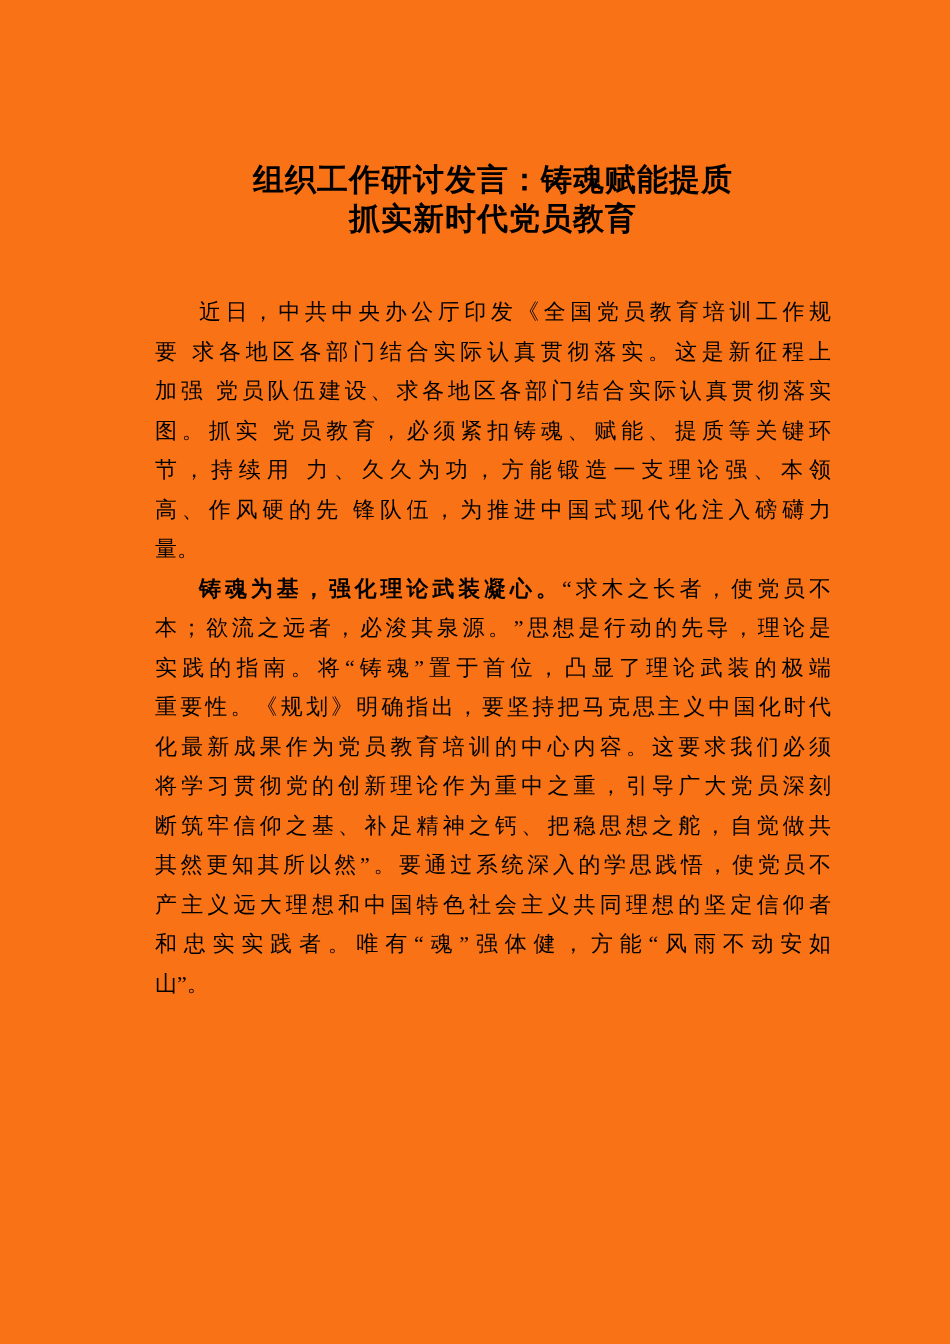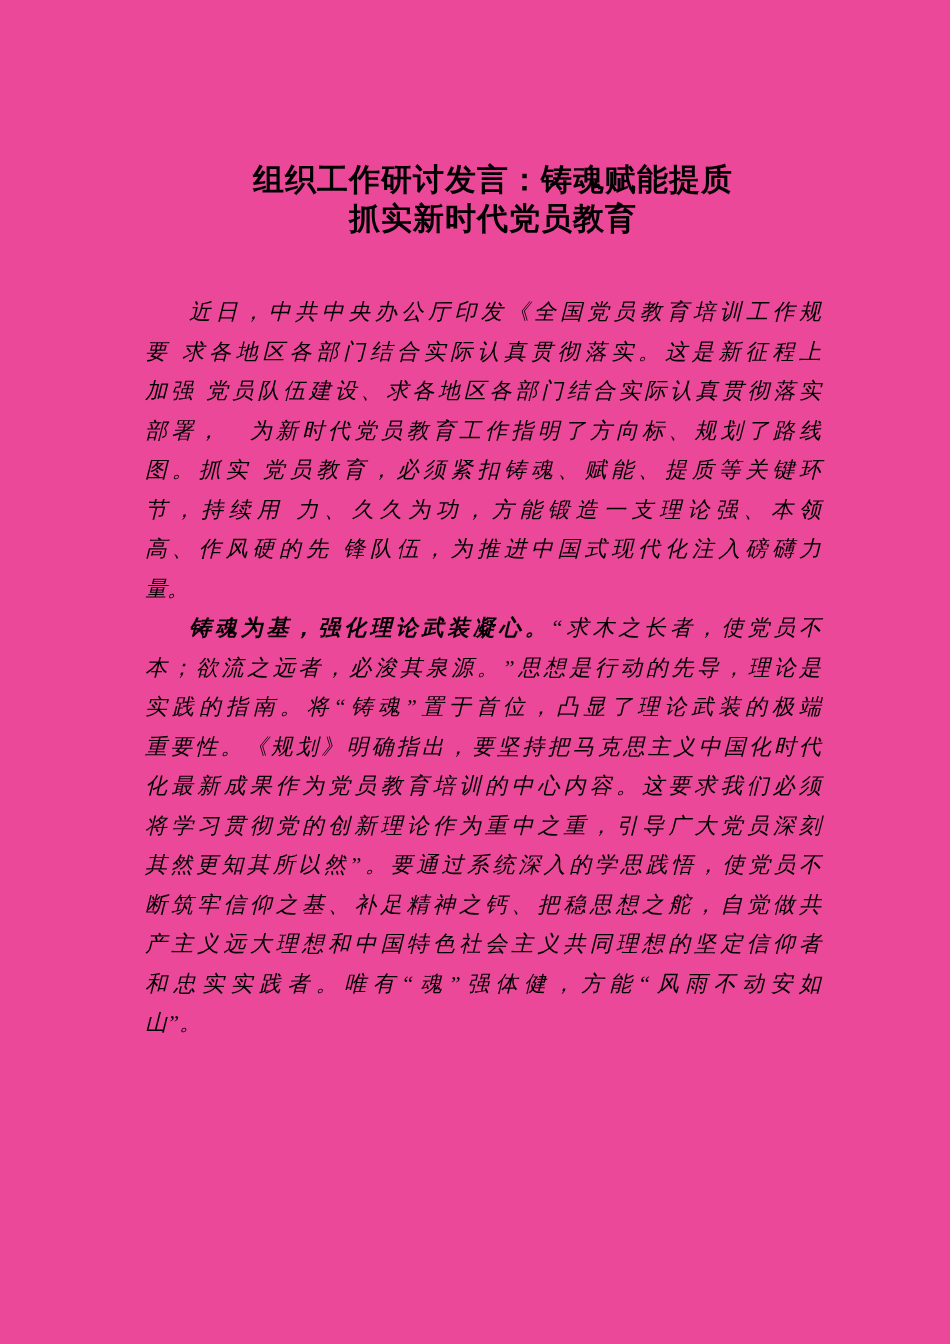--- a/index.html
+++ b/index.html
@@ -4,44 +4,43 @@
 <style>
   html, body {
     margin: 0;
     padding: 0;
     background: #ffffff;
   }
   .page {
     position: relative;
     width: 950px;
     height: 1344px;
-    background: #ec4899;
+    background: #f97316;
     color: #000000;
     font-family: "Liberation Serif", "DejaVu Serif", serif;
     overflow: hidden;
   }
   .doc-title {
     position: absolute;
     top: 160px;
     left: 155px;
     width: 676px;
     text-align: center;
     font-weight: 700;
     font-size: 31px;
     line-height: 39px;
     letter-spacing: 1px;
   }
   .doc-body {
     position: absolute;
     top: 292px;
-    left: 145px;
+    left: 155px;
     width: 676px;
     font-size: 22px;
     line-height: 39.5px;
-    font-style: italic;
   }
   .paragraph {
     margin: 0;
   }
   .line {
     text-align: justify;
     text-align-last: justify;
   }
   .line.first {
     text-indent: 2em;
@@ -59,33 +58,32 @@
 <div class="page">
   <div class="doc-title" id="title-container">
       <div class="title-line">组织工作研讨发言：铸魂赋能提质</div>
       <div class="title-line">抓实新时代党员教育</div>
     </div>
   <div class="doc-body" id="body-container">
       <div class="paragraph">
         <div class="line first"><span class="seg">近日，中共中央办公厅印发《全国党员教育培训工作规</span></div>
         <div class="line"><span class="seg">要 求各地区各部门结合实际认真贯彻落实。这是新征程上</span></div>
         <div class="line"><span class="seg">加强 党员队伍建设、求各地区各部门结合实际认真贯彻落实</span></div>
-        <div class="line"><span class="seg">部署，　为新时代党员教育工作指明了方向标、规划了路线</span></div>
         <div class="line"><span class="seg">图。抓实 党员教育，必须紧扣铸魂、赋能、提质等关键环</span></div>
         <div class="line"><span class="seg">节，持续用 力、久久为功，方能锻造一支理论强、本领</span></div>
         <div class="line"><span class="seg">高、作风硬的先 锋队伍，为推进中国式现代化注入磅礴力</span></div>
         <div class="line plast"><span class="seg">量。</span></div>
       </div>
       <div class="paragraph">
         <div class="line first"><span class="seg bold">铸魂为基，强化理论武装凝心。</span><span class="seg">“求木之长者，使党员不</span></div>
         <div class="line"><span class="seg">本；欲流之远者，必浚其泉源。”思想是行动的先导，理论是</span></div>
         <div class="line"><span class="seg">实践的指南。将“铸魂”置于首位，凸显了理论武装的极端</span></div>
         <div class="line"><span class="seg">重要性。《规划》明确指出，要坚持把马克思主义中国化时代</span></div>
         <div class="line"><span class="seg">化最新成果作为党员教育培训的中心内容。这要求我们必须</span></div>
         <div class="line"><span class="seg">将学习贯彻党的创新理论作为重中之重，引导广大党员深刻</span></div>
+        <div class="line"><span class="seg">断筑牢信仰之基、补足精神之钙、把稳思想之舵，自觉做共</span></div>
         <div class="line"><span class="seg">其然更知其所以然”。要通过系统深入的学思践悟，使党员不</span></div>
-        <div class="line"><span class="seg">断筑牢信仰之基、补足精神之钙、把稳思想之舵，自觉做共</span></div>
         <div class="line"><span class="seg">产主义远大理想和中国特色社会主义共同理想的坚定信仰者</span></div>
         <div class="line"><span class="seg">和忠实实践者。唯有“魂”强体健，方能“风雨不动安如</span></div>
         <div class="line plast"><span class="seg">山”。</span></div>
       </div>
     </div>
 </div>
 
 </body></html>

